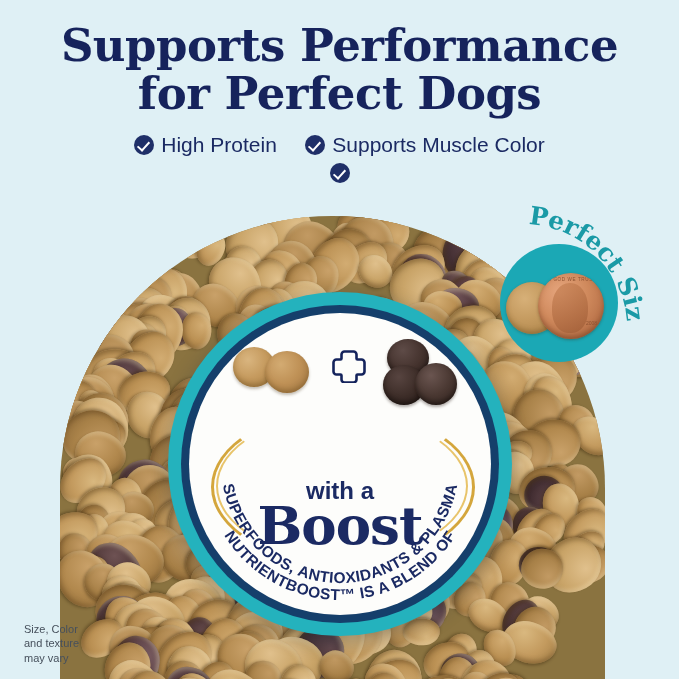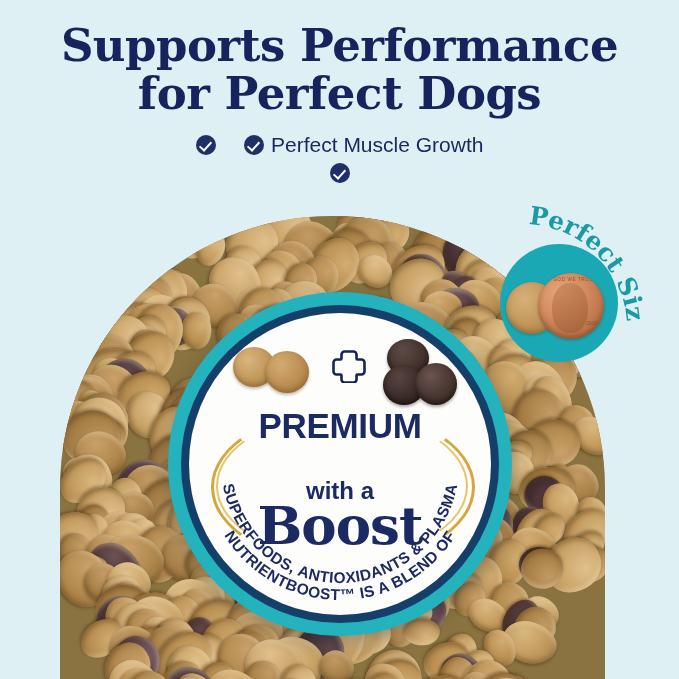--- a/index.html
+++ b/index.html
@@ -162,24 +162,25 @@
 
   <div class="headline">
     <span>Supports Performance</span>
     <span class="l2">for Perfect Dogs</span>
   </div>
 
   <div class="bullets">
     <span class="brow">
       <span class="bullet">
         <span class="chk"></span>
+        <span>High Protein</span>
       </span>
       <span class="bullet">
         <span class="chk"></span>
-        <span>Perfect Muscle Growth</span>
+        <span>Supports Muscle Color</span>
       </span>
     </span>
     <span class="brow">
       <span class="bullet">
         <span class="chk"></span>
       </span>
     </span>
   </div>
 
   <div class="pile">
@@ -662,21 +663,20 @@
           </svg>
         </div>
 
         <div class="kib-top" style="left:194px;">
           <span class="kk" style="left:4px;top:0;width:42px;height:38px;background:radial-gradient(circle at 38% 30%,#5e4b47 0%,#46342f 50%,#2e211d 100%);box-shadow:inset 0 -3px 5px rgba(10,5,3,.5),0 2px 3px rgba(30,15,10,.35);"></span>
           <span class="kk" style="left:0;top:26px;width:42px;height:40px;background:radial-gradient(circle at 38% 30%,#574440 0%,#3e2e29 50%,#281c19 100%);box-shadow:inset 0 -3px 5px rgba(10,5,3,.5),0 2px 3px rgba(30,15,10,.35);"></span>
           <span class="kk" style="left:32px;top:24px;width:42px;height:42px;background:radial-gradient(circle at 38% 30%,#6a5550 0%,#4a3832 50%,#32241f 100%);box-shadow:inset 0 -3px 5px rgba(10,5,3,.5),0 2px 3px rgba(30,15,10,.35);"></span>
         </div>
 
         <div class="btitle">
-          <span>PREMIUM</span>
         </div>
         <div class="bwith">with a</div>
         <div class="bboost">Boost</div>
       </div>
     </div>
 
     <svg class="arcwrap" viewBox="0 0 344 344">
       <defs>
         <path id="arcOuter" d="M 36 172 A 136 136 0 0 0 308 172"></path>
         <path id="arcInner" d="M 53 172 A 119 119 0 0 0 291 172"></path>
@@ -701,14 +701,19 @@
     <svg class="psvg" viewBox="0 0 191 175">
       <defs>
         <path id="psArc" d="M 34 24 A 104 104 0 0 1 139 128"></path>
       </defs>
       <text font-size="25">
         <textPath href="#psArc" startOffset="4%">Perfect Size!</textPath>
       </text>
     </svg>
   </div>
 
+  <div class="disc">
+    <span>Size, Color</span>
+    <span>and texture</span>
+    <span>may vary</span>
+  </div>
 
 </div>
 
 </body></html>

